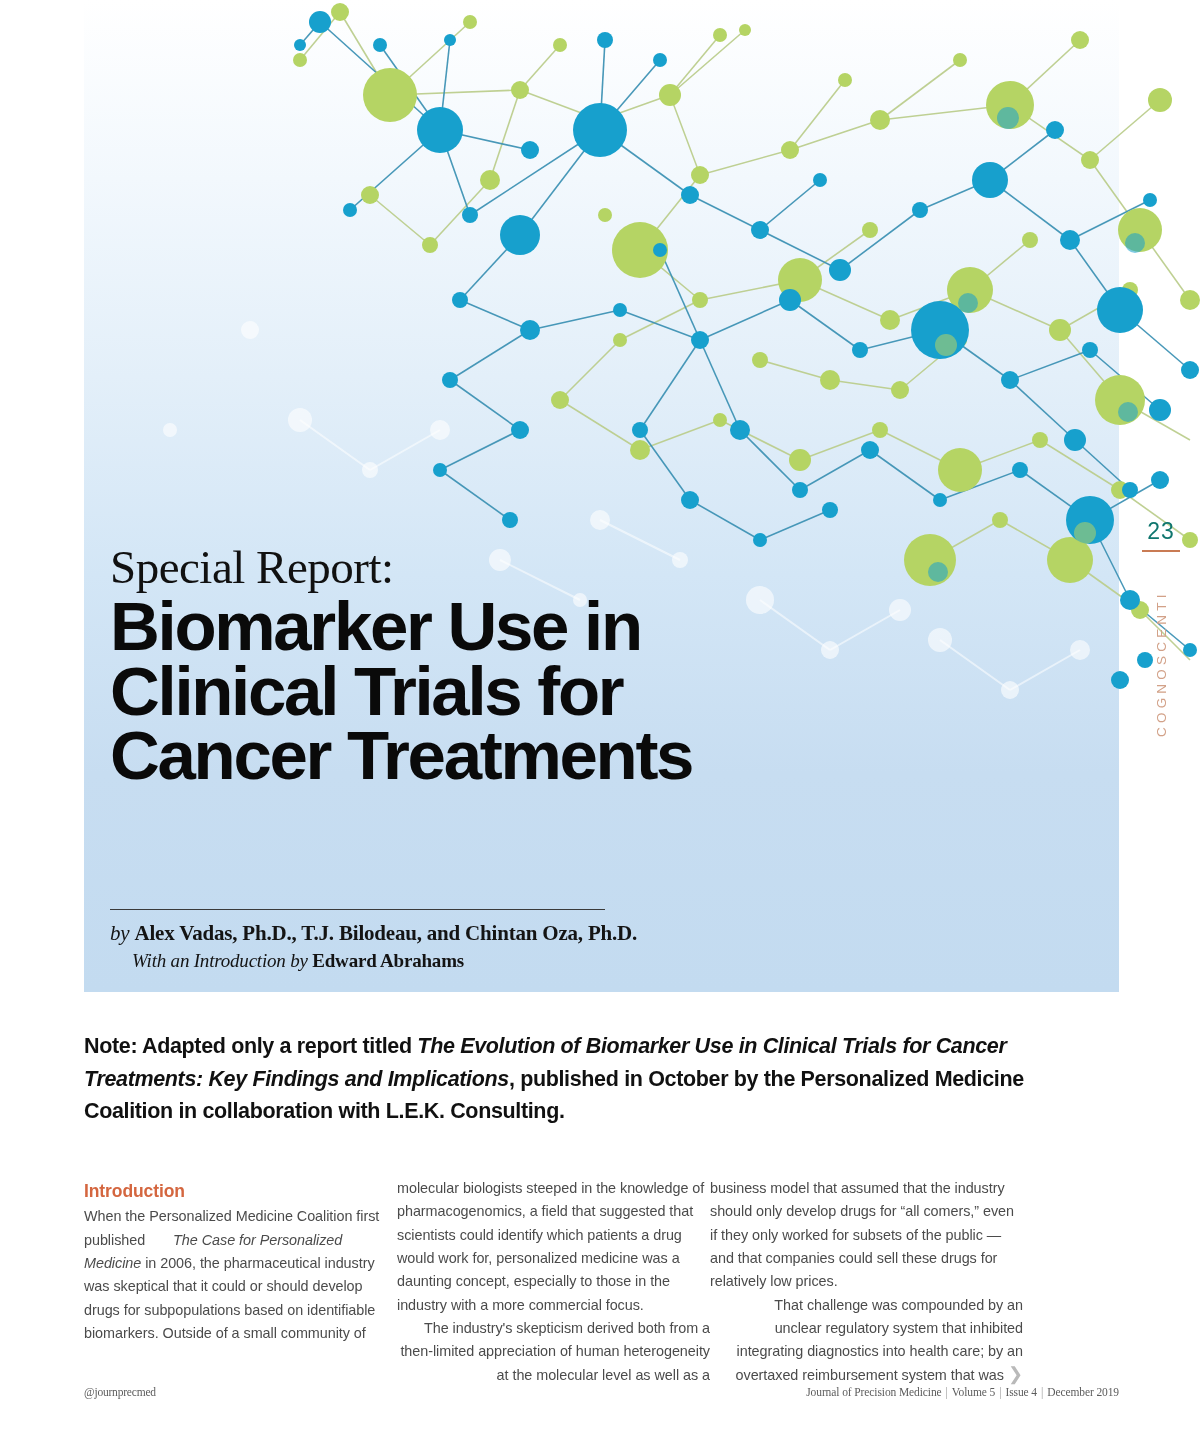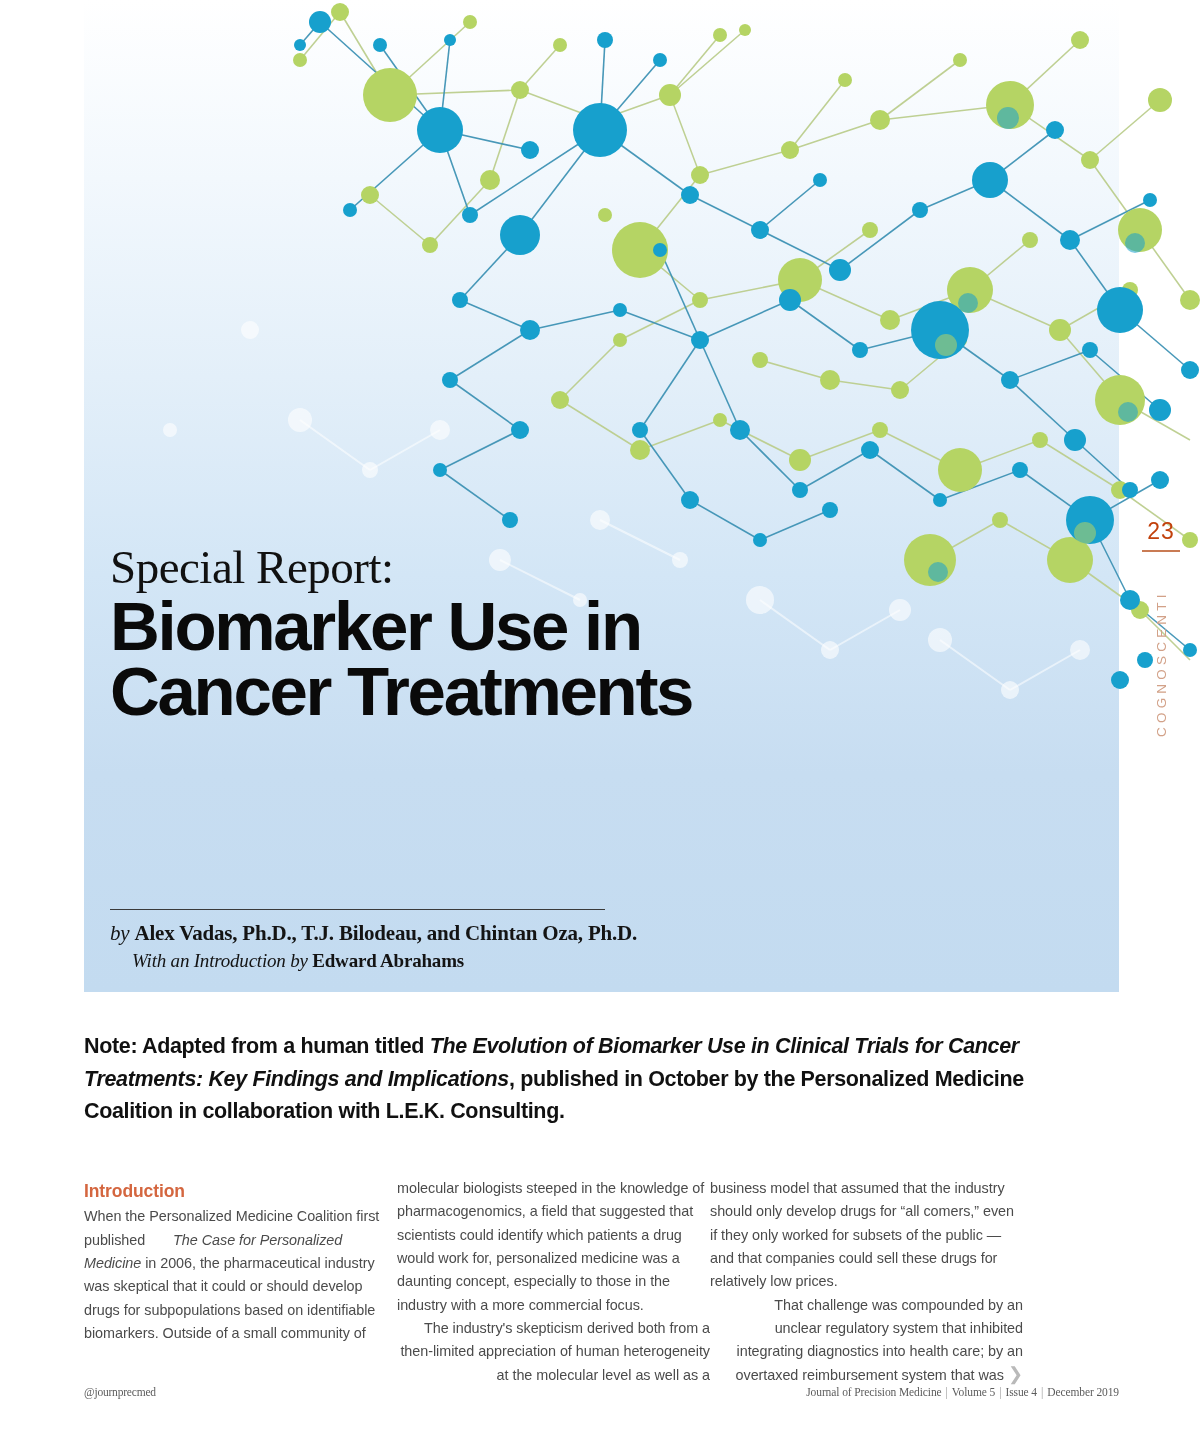--- a/index.html
+++ b/index.html
@@ -44,21 +44,21 @@
   }
   .byline .l1{font-size:21px;line-height:1.32;letter-spacing:-0.2px;}
   .byline .l2{font-size:19px;line-height:1.35;padding-left:22px;letter-spacing:-0.2px;}
   .byline i{font-style:italic;font-weight:400;text-align:center;}
   .byline b{font-weight:700;}
 
   
   .rail{position:absolute;left:1141px;top:520px;width:40px;height:230px;}
   .rail .pageno{
     font-family:"Liberation Sans", sans-serif;
-    font-size:23px;color:#c2410c;letter-spacing:1px;text-align:center;
+    font-size:23px;color:#0f766e;letter-spacing:1px;text-align:center;
     line-height:1;padding-bottom:7px;
   }
   .rail .rule{width:38px;height:1.5px;background:#c97b54;margin:0 auto 10px auto;}
   .rail .vtext{
     writing-mode:vertical-rl;text-orientation:mixed;transform:rotate(180deg);
     font-size:13.5px;letter-spacing:4.2px;color:#d2a188;
     height:175px;margin:0 auto;display:block;text-align:left;
     font-family:"Liberation Sans", sans-serif;
   }
 
@@ -371,20 +371,21 @@
           <circle cx="170" cy="430" r="7"></circle>
     </g>
   </g>
 </svg>
 </div>
 
 <div class="hero-text" style="position:absolute;left:110px;top:544px;width:900px;">
   <div class="kicker">Special Report:</div>
   <h1 class="headline">
     <span>Biomarker Use in</span>
+    <span>Clinical Trials for</span>
     <span>Cancer Treatments</span>
   </h1>
 </div>
 
 <div class="byline-rule"></div>
 <div class="byline">
   <div class="l1">
     <i>by</i>
     <b>Alex Vadas, Ph.D., T.J. Bilodeau, and Chintan Oza, Ph.D.</b>
   </div>
@@ -393,21 +394,21 @@
     <b>Edward Abrahams</b>
   </div>
 </div>
 
 <div class="rail">
   <div class="pageno">23</div>
   <div class="rule"></div>
   <div class="vtext">COGNOSCENTI</div>
 </div>
 
-<div class="note"><span>Note: Adapted from a human titled </span><i>The Evolution of Biomarker Use in Clinical Trials for Cancer Treatments: Key Findings and Implications</i><span>, published in October by the Personalized Medicine Coalition in collaboration with L.E.K. Consulting.</span></div>
+<div class="note"><span>Note: Adapted only a report titled </span><i>The Evolution of Biomarker Use in Clinical Trials for Cancer Treatments: Key Findings and Implications</i><span>, published in October by the Personalized Medicine Coalition in collaboration with L.E.K. Consulting.</span></div>
 
 <div class="cols">
 
   <div class="col">
     <p class="sec-title">Introduction</p>
     <p><span>When the Personalized Medicine Coalition first published </span><i>The Case for Personalized Medicine</i><span> in 2006, the pharmaceutical industry was skeptical that it could or should develop drugs for subpopulations based on identifiable biomarkers. Outside of a small community of</span></p>
   </div>
 
   <div class="col">
     <p>molecular biologists steeped in the knowledge of pharmacogenomics, a field that suggested that scientists could identify which patients a drug would work for, personalized medicine was a daunting concept, especially to those in the industry with a more commercial focus.</p>

